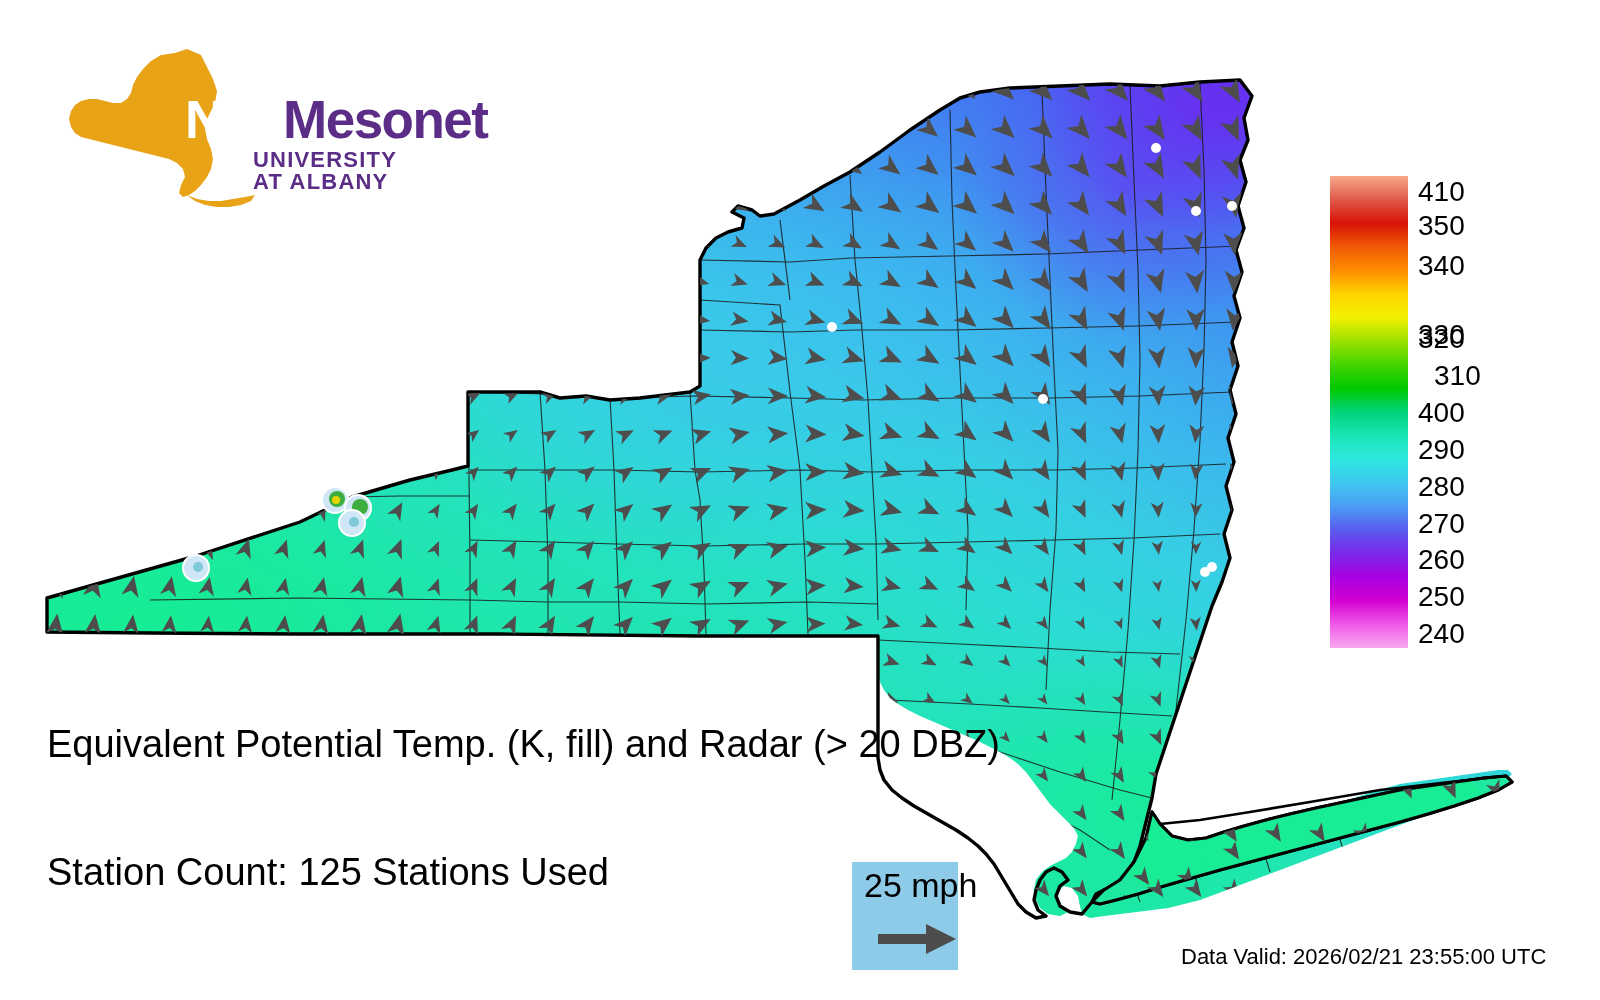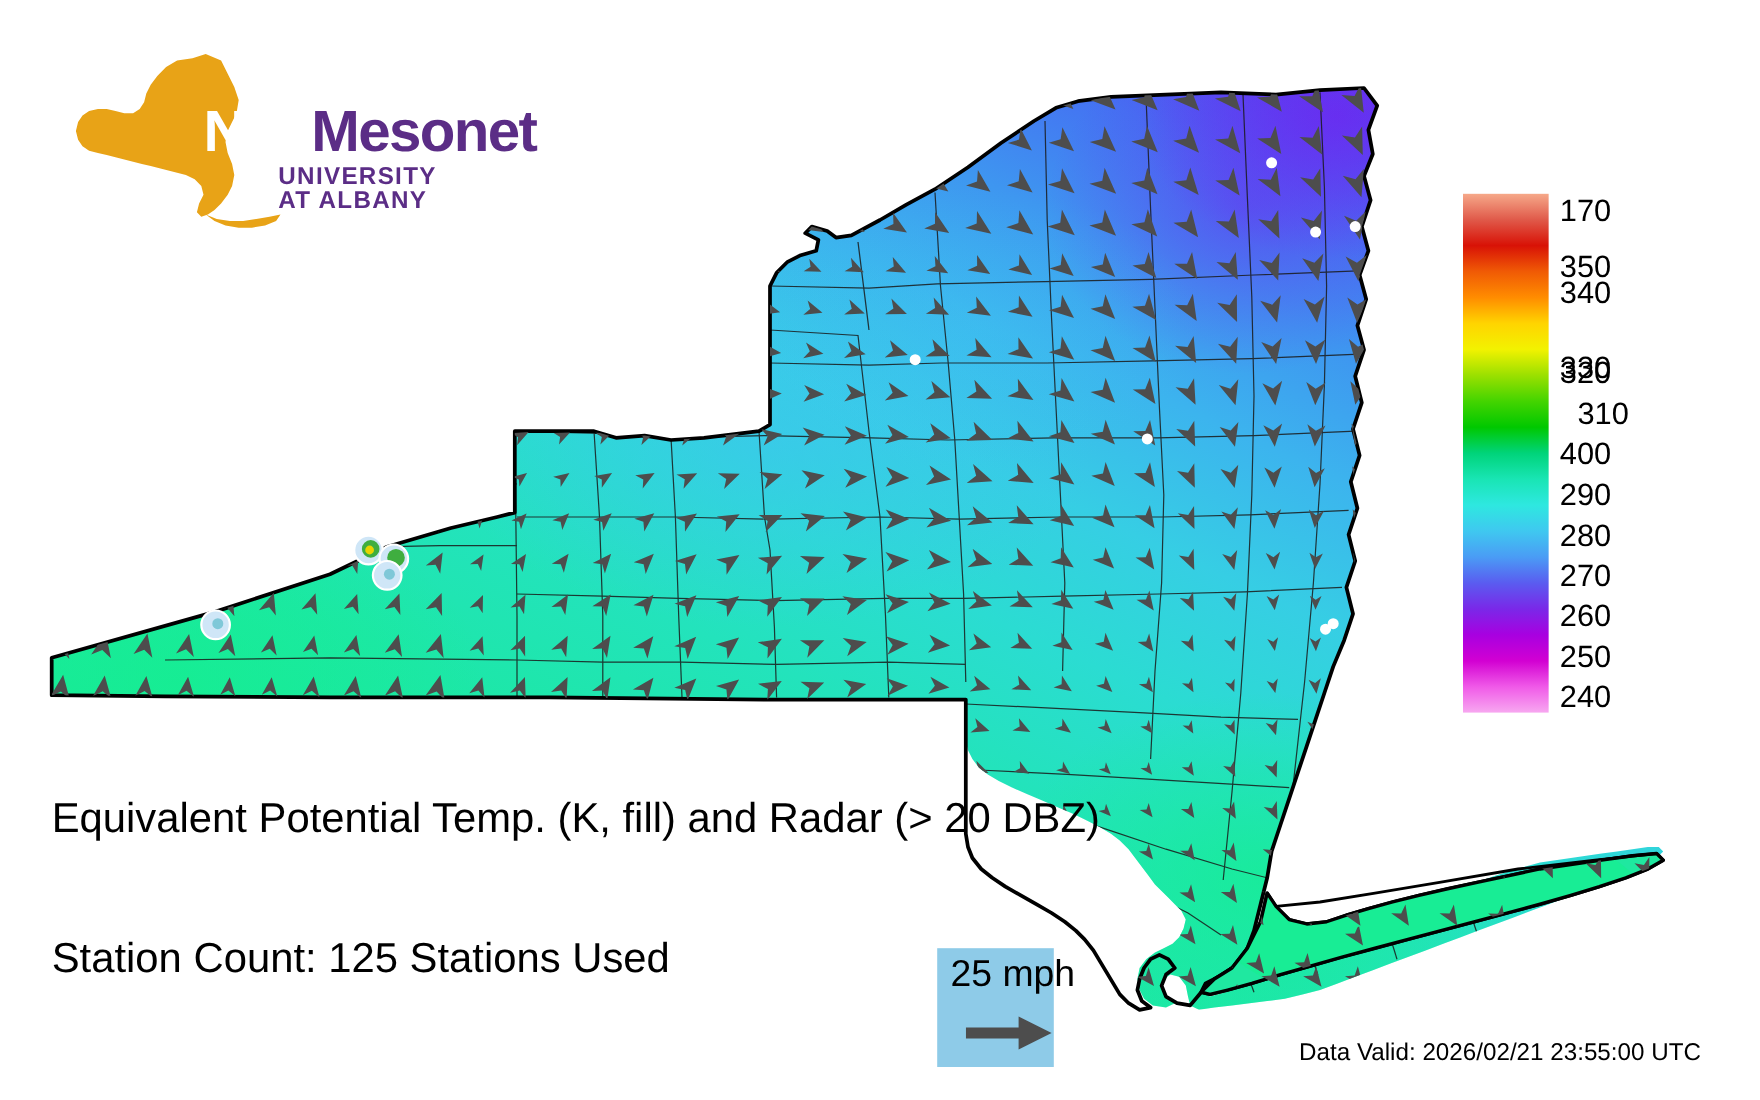--- a/index.html
+++ b/index.html
@@ -1031,22 +1031,22 @@
             <stop offset="85.00%" stop-color="#A800E0"></stop>
             <stop offset="90.00%" stop-color="#D200D2"></stop>
             <stop offset="95.00%" stop-color="#F05AE8"></stop>
             <stop offset="100.00%" stop-color="#F7A8F0"></stop>
           </linearGradient>
         </defs>
       <rect x="0" y="0" width="78" height="472" fill="url(#cbGrad)"></rect>
     </svg>
   </div>
   <div id="cb-labels">
-      <div class="cb-label" style="top: 2px;">170</div>
-      <div class="cb-label" style="top: 53px;">350</div>
+      <div class="cb-label" style="top: 2px;">410</div>
+      <div class="cb-label" style="top: 36px;">350</div>
       <div class="cb-label" style="top: 75.7px;">340</div>
       <div class="cb-label" style="top: 112.5px; margin-top: 32px;">330</div>
       <div class="cb-label" style="top: 149.3px;">320</div>
       <div class="cb-label" style="top: 186.2px; margin-left: 16px;">310</div>
       <div class="cb-label" style="top: 223px;">400</div>
       <div class="cb-label" style="top: 259.8px;">290</div>
       <div class="cb-label" style="top: 296.7px;">280</div>
       <div class="cb-label" style="top: 333.5px;">270</div>
       <div class="cb-label" style="top: 370.3px;">260</div>
       <div class="cb-label" style="top: 407.2px;">250</div>

